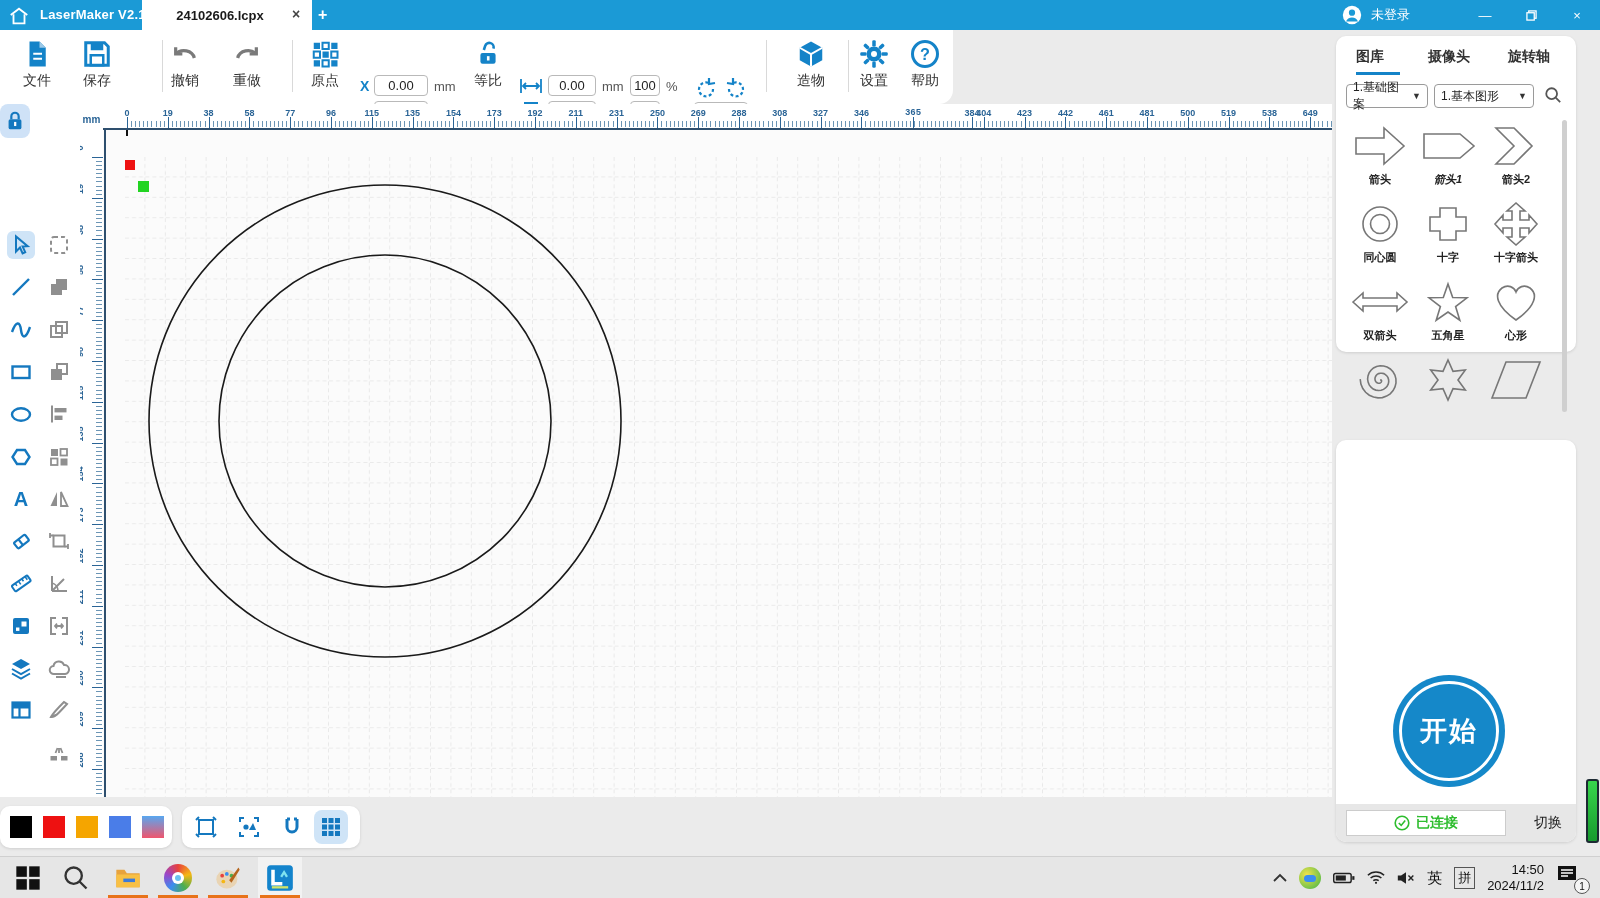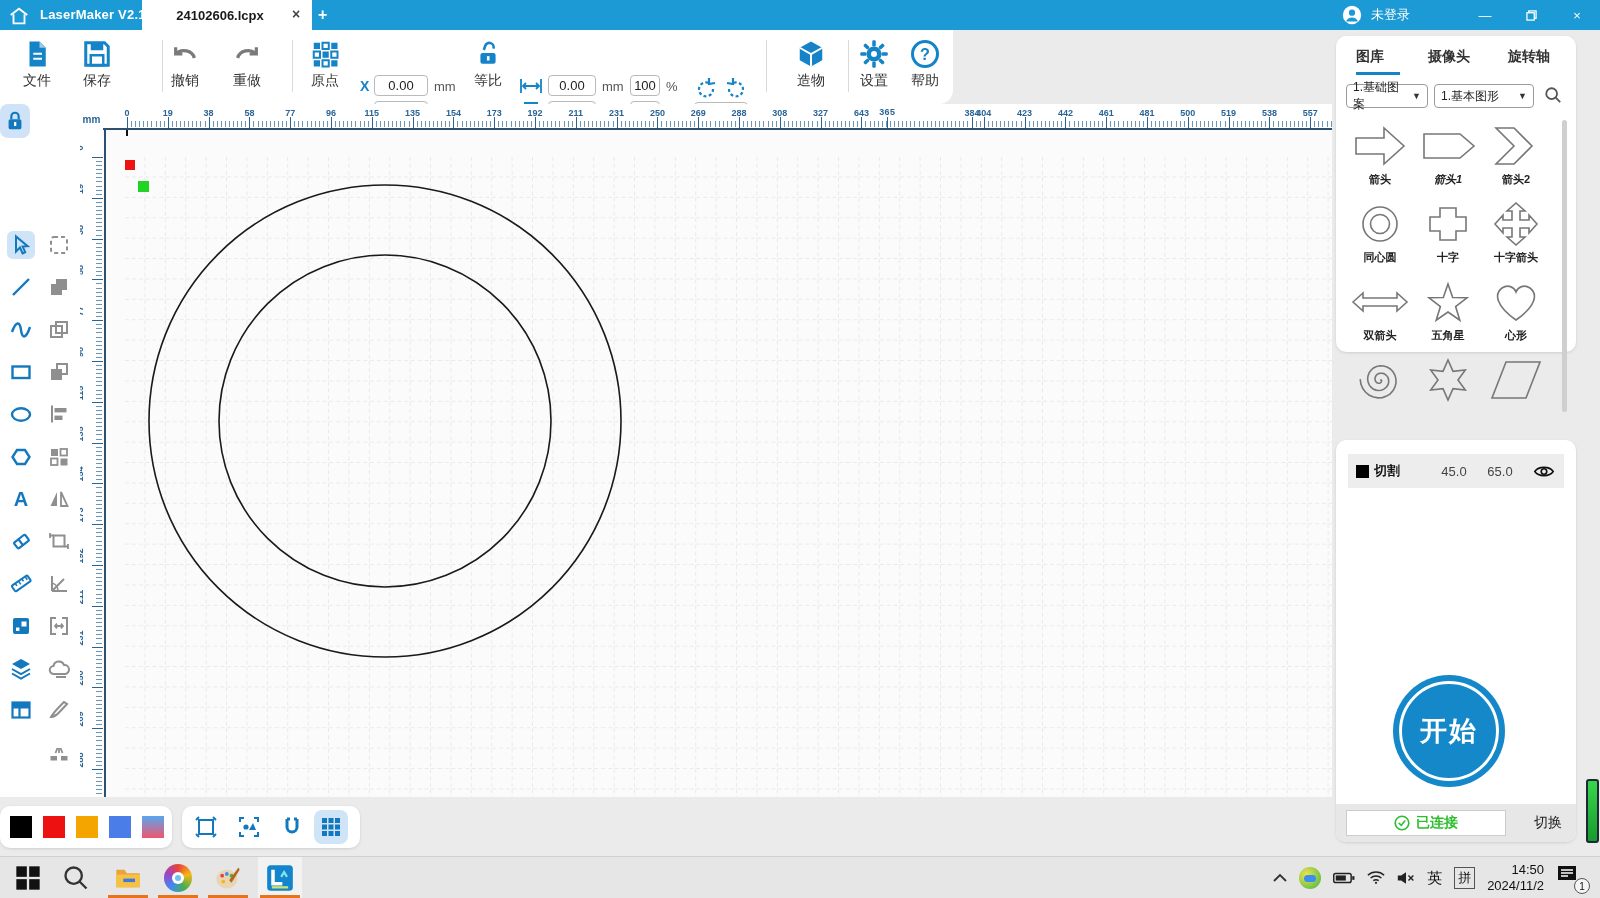--- a/index.html
+++ b/index.html
@@ -491,23 +491,23 @@
         <div class="tickv" style="left: 636px;">
           <span>288</span>
         </div>
         <div class="tickv" style="left: 676.8px;">
           <span>308</span>
         </div>
         <div class="tickv" style="left: 717.6px;">
           <span>327</span>
         </div>
         <div class="tickv" style="left: 758.4px;">
-          <span>643</span>
-        </div>
-        <div class="tickv" style="left: 784px; font-family: Liberation Mono, monospace;">
+          <span>346</span>
+        </div>
+        <div class="tickv" style="left: 810px; font-family: Liberation Mono, monospace;">
           <span>365</span>
         </div>
         <div class="tickv" style="left: 869px;">
           <span>384</span>
         </div>
         <div class="tickv" style="left: 880.8px;">
           <span>404</span>
         </div>
         <div class="tickv" style="left: 921.6px;">
           <span>423</span>
@@ -524,21 +524,21 @@
         <div class="tickv" style="left: 1084.8px;">
           <span>500</span>
         </div>
         <div class="tickv" style="left: 1125.6px;">
           <span>519</span>
         </div>
         <div class="tickv" style="left: 1166.4px;">
           <span>538</span>
         </div>
         <div class="tickv" style="left: 1207.2px;">
-          <span>557</span>
+          <span>649</span>
         </div>
       </div>
     <div class="abs" id="ruler-left">
         <div class="minor"></div>
         <div class="tickh" style="top: 29px;">
           <span>0</span>
         </div>
         <div class="tickh" style="top: 69.8px;">
           <span>19</span>
         </div>
@@ -693,36 +693,20 @@
           <svg width="60" height="48" viewBox="0 0 60 48" fill="none" stroke="#777" stroke-width="1.6" style="margin:0 auto;">
             <polygon points="20,6 54,6 40,42 6,42"></polygon>
           </svg>
         </div>
       </div>
     <div id="gal-scroll"></div>
   </div>
 
   <div class="card" id="panel-b">
     <div id="ptable">
-      <div id="process-rows">
-          <div class="row">
-            <div class="c1">
-              <span class="swatch-sq" style="background:#000000"></span>
-              <span style="color:#111;font-weight:bold;">切割</span>
-            </div>
-            <div class="c2">45.0</div>
-            <div class="c3">65.0</div>
-            <div class="c4">
-              <svg width="22" height="15" viewBox="0 0 24 16" style="margin:0 auto;">
-                <path d="M2 8 C6 2,18 2,22 8 C18 14,6 14,2 8 Z" fill="none" stroke="#111" stroke-width="1.8"></path>
-                <circle cx="12" cy="8" r="3" fill="none" stroke="#111" stroke-width="1.8"></circle>
-              </svg>
-            </div>
-          </div>
-        </div>
     </div>
     <div id="start-btn">
       <div class="ring"></div>
       <div class="lbl">开始</div>
     </div>
     <div id="conn-strip">
       <div id="conn-box">
         <svg width="16" height="16" viewBox="0 0 20 20">
             <circle cx="10" cy="10" r="8.5" fill="none" stroke="#2ebd2e" stroke-width="2"></circle>
             <path d="M6 10 L9 13 L14 7" fill="none" stroke="#2ebd2e" stroke-width="2"></path>

